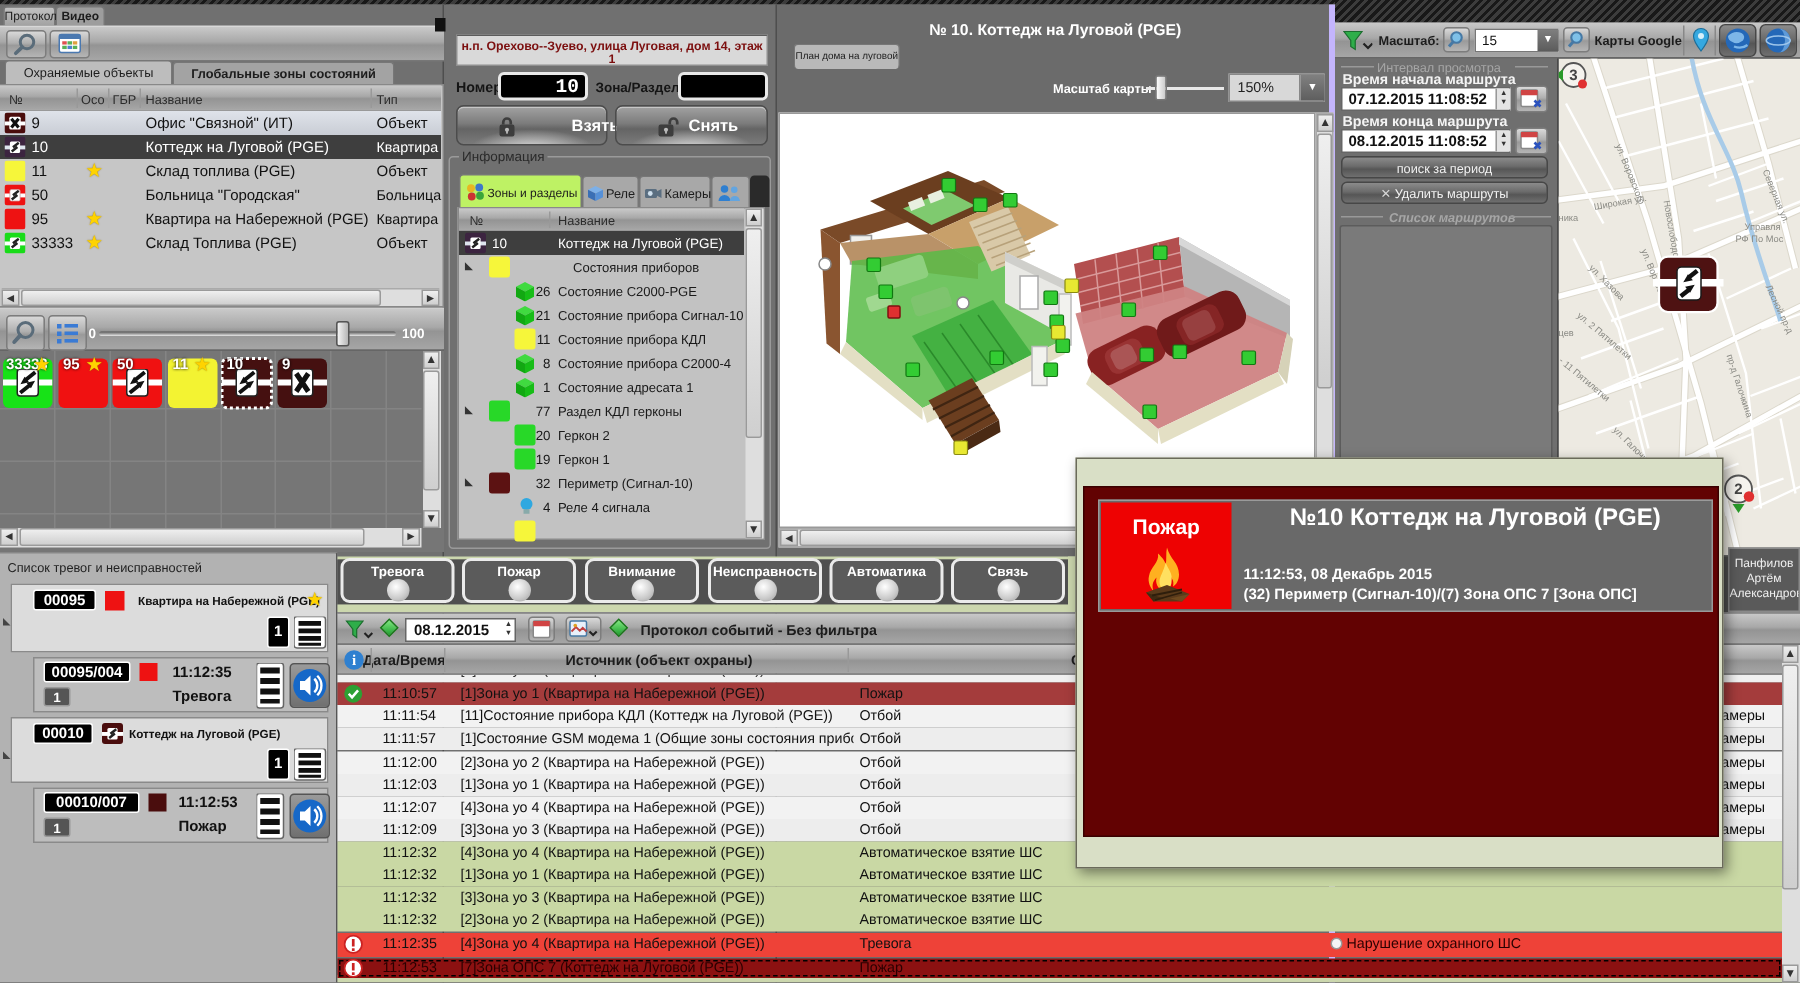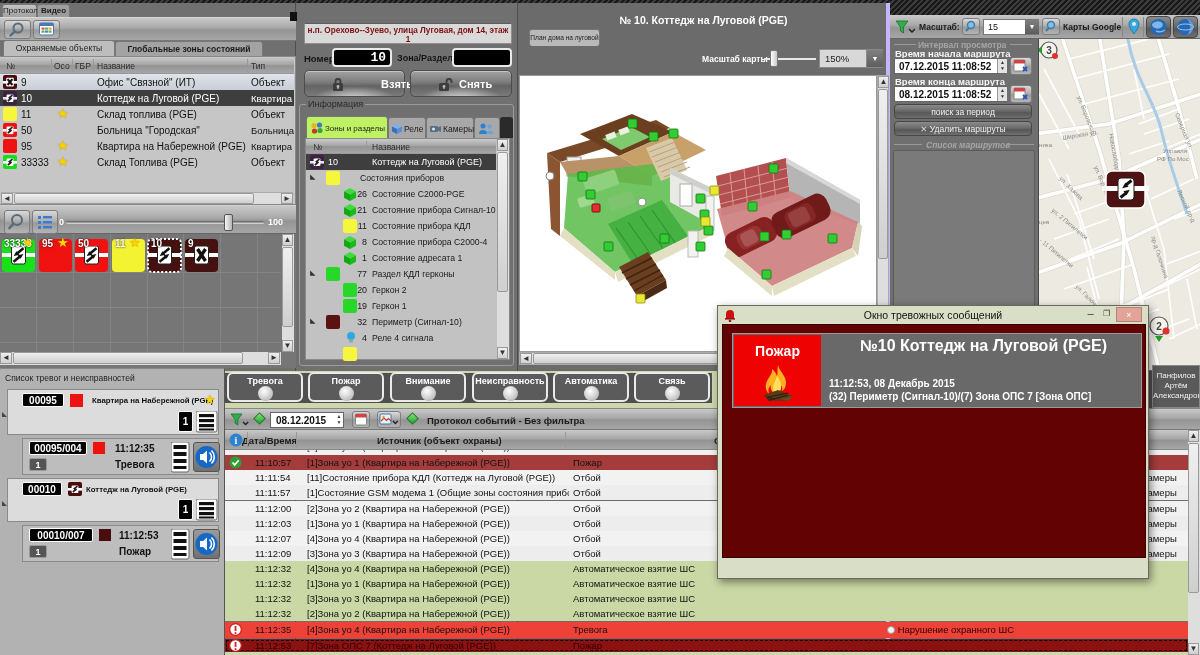--- a/index.html
+++ b/index.html
@@ -424,21 +424,21 @@
             <rect y="6" width="14" height="2.6" fill="#dde4ee"></rect>
             <rect x="3.6" y="3.4" width="6.8" height="7.6" rx="1" fill="#fff"></rect>
             <path d="M9.5 4.2 L5.6 7.2 M4.8 10 L8.6 7" stroke="#222" stroke-width="1.6"></path>
           </svg>
     <span class="abs" style="left:22px;top:3px;font-size:9px;">10</span>
           <span class="abs" style="left:66px;top:3px;font-size:9px;">Коттедж на Луговой (PGE)</span>
    </div>
    <div class="abs treerow" style="top:31px;">
           <span class="exp">◢</span>
           <div class="sq" style="left:20px;background:#f6f63a;"></div>
-          <span class="lbl" style="left:54px;">Состояния приборов</span>
+          <span class="lbl" style="left:76px;">Состояния приборов</span>
         </div>
    <div class="abs treerow" style="top:47px;">
           <svg class="cube" style="left:37px;">
             <use href="#gcube"></use>
           </svg>
           <span class="num">26</span>
           <span class="lbl">Состояние С2000-PGE</span>
         </div>
    <div class="abs treerow" style="top:63px;">
           <svg class="cube" style="left:37px;">
@@ -692,21 +692,21 @@
   <div class="abs darkbtn" style="left:283px;top:1px;width:25px;height:22px;"><svg width="23" height="20">
           <circle cx="11.5" cy="10" r="8" fill="#2468b8"></circle>
           <path d="M11.5 2 a8 8 0 0 1 0 16 a4.5 8 0 0 0 0-16z" fill="#5e9ad8"></path>
           <ellipse cx="11.5" cy="10" rx="8" ry="3" fill="none" stroke="#9cc4ea" stroke-width="1"></ellipse>
         </svg></div>
  </div>
 
  <div class="abs" style="left:0;top:39px;width:148px;height:341px;background:#6f6f6f;">
   <div class="abs" style="left:4px;top:1px;width:140px;height:9px;">
    <div class="abs" style="left:0;top:4px;width:22px;height:1px;background:#999;"></div>
-   <span class="abs" style="left:24px;top:0;font-size:8.5px;font-weight:bold;color:#a6a6a6;">Интервал просмотра</span>
+   <span class="abs" style="left:24px;top:0;font-size:8.5px;font-weight:normal;color:#a6a6a6;">Интервал просмотра</span>
    <div class="abs" style="left:116px;top:4px;width:22px;height:1px;background:#999;"></div>
   </div>
   <span class="abs" style="left:5px;top:9px;font-size:9.5px;font-weight:bold;color:#f4f4f4;">Время начала маршрута</span>
   <div class="abs" style="left:4px;top:19px;width:113px;height:16px;background:#fff;border:1px solid #666;">
    <span class="abs" style="left:4px;top:2px;font-size:10px;font-weight:bold;color:#111;">07.12.2015 11:08:52</span>
    <div class="abs" style="left:102px;top:0;width:10px;height:14px;background:#e4e4e4;border-left:1px solid #999;font-size:5px;color:#333;text-align:center;line-height:6px;">▲<br>▼</div>
   </div>
   <div class="abs tbtn" style="left:120px;top:18px;width:22px;height:18px;"><svg width="20" height="16">
           <rect x="3" y="2" width="11" height="11" rx="1" fill="#fff" stroke="#888"></rect>
           <rect x="3" y="2" width="11" height="3.5" fill="#d04444"></rect>
@@ -980,31 +980,20 @@
 
  <div class="abs" style="left:963px;top:68px;width:12px;height:225px;background:#dedede;">
   <div class="abs sb arr" style="left:0;top:0;width:11px;height:12px;">▲</div>
   <div class="abs sb arr" style="left:0;top:213px;width:11px;height:12px;">▼</div>
   <div class="abs sb" style="left:0;top:13px;width:11px;height:150px;border-radius:2px;"></div>
  </div>
 </div>
 
 <div class="abs" style="left:717px;top:305px;width:432px;height:274px;background:#d9dfc6;border:1px solid #6a6a5a;box-shadow:2px 3px 8px rgba(0,0,0,.45);z-index:50;">
 
- <div class="abs" style="left:0;top:0;width:430px;height:18px;">
-  <svg class="abs" style="left:6px;top:3px;" width="12" height="13">
-        <path d="M6 1 a4 4 0 0 1 4 4 v4 h-8 v-4 a4 4 0 0 1 4-4z" fill="#cc1111"></path>
-        <rect x="1" y="9" width="10" height="1.6" fill="#991111"></rect>
-        <circle cx="6" cy="12" r="1.3" fill="#991111"></circle>
-      </svg>
-  <span class="abs" style="left:0;width:430px;text-align:center;top:3px;font-size:10.5px;color:#111;">Окно тревожных сообщений</span>
-  <span class="abs" style="left:366px;top:2px;width:13px;height:13px;font-size:11px;color:#333;text-align:center;line-height:11px;">–</span>
-  <span class="abs" style="left:382px;top:2px;width:13px;height:13px;font-size:8px;color:#333;text-align:center;line-height:12px;">❐</span>
-  <div class="abs" style="left:398px;top:1px;width:26px;height:15px;background:#e2a398;border:1px solid #b98276;color:#fff;font-size:9px;text-align:center;line-height:14px;">×</div>
- </div>
 
  <div class="abs" style="left:4px;top:18px;width:424px;height:234px;background:#620202;border:1px solid #3a0000;">
 
   <div class="abs" style="left:9px;top:8px;width:410px;height:75px;background:#696969;border:1px solid #9a9a9a;">
    <div class="abs" style="left:1px;top:1px;width:87px;height:71px;background:#ee0202;">
     <div class="abs" style="left:0;top:8px;width:87px;text-align:center;font-size:14px;font-weight:bold;color:#fff;">Пожар</div>
     <svg class="abs" style="left:26px;top:28px;" width="36" height="40">
      <path d="M18 2 C20 10 26 12 26 20 C26 24 24 27 22 28 C23 24 21 22 19 20 C19 25 14 26 15 31 C12 29 10 26 11 22 C8 25 8 28 9 31 C7 29 5 25 6 21 C7 15 13 12 12 6 C15 9 17 11 17 14 C18 10 17 6 18 2 Z" fill="#ffb020"></path>
      <path d="M17 12 C19 17 22 19 21 25 C21 28 19 30 17 31 C15 30 13 28 13 25 C13 21 16 18 17 12 Z" fill="#ffe060"></path>
      <path d="M4 32 L18 27 L33 33 L28 38 L9 38 Z" fill="#5a3a1a"></path>

